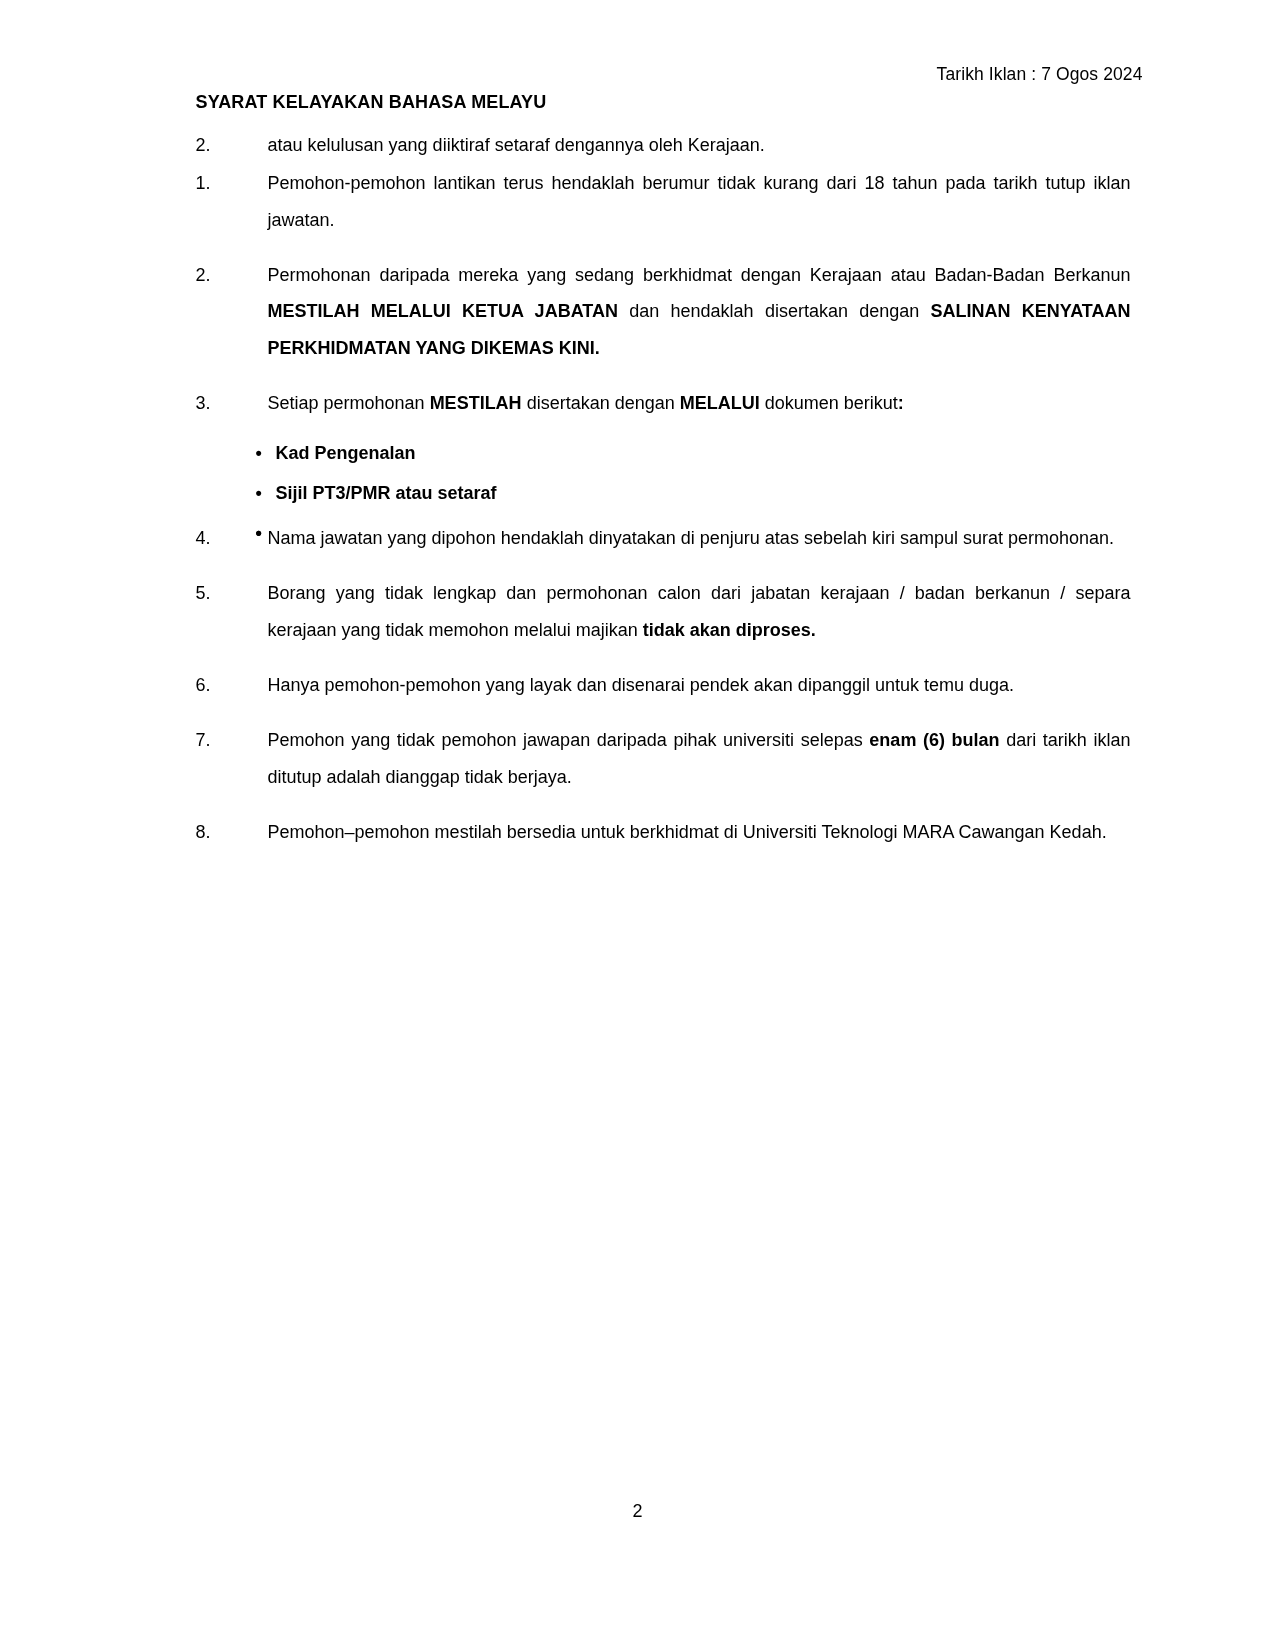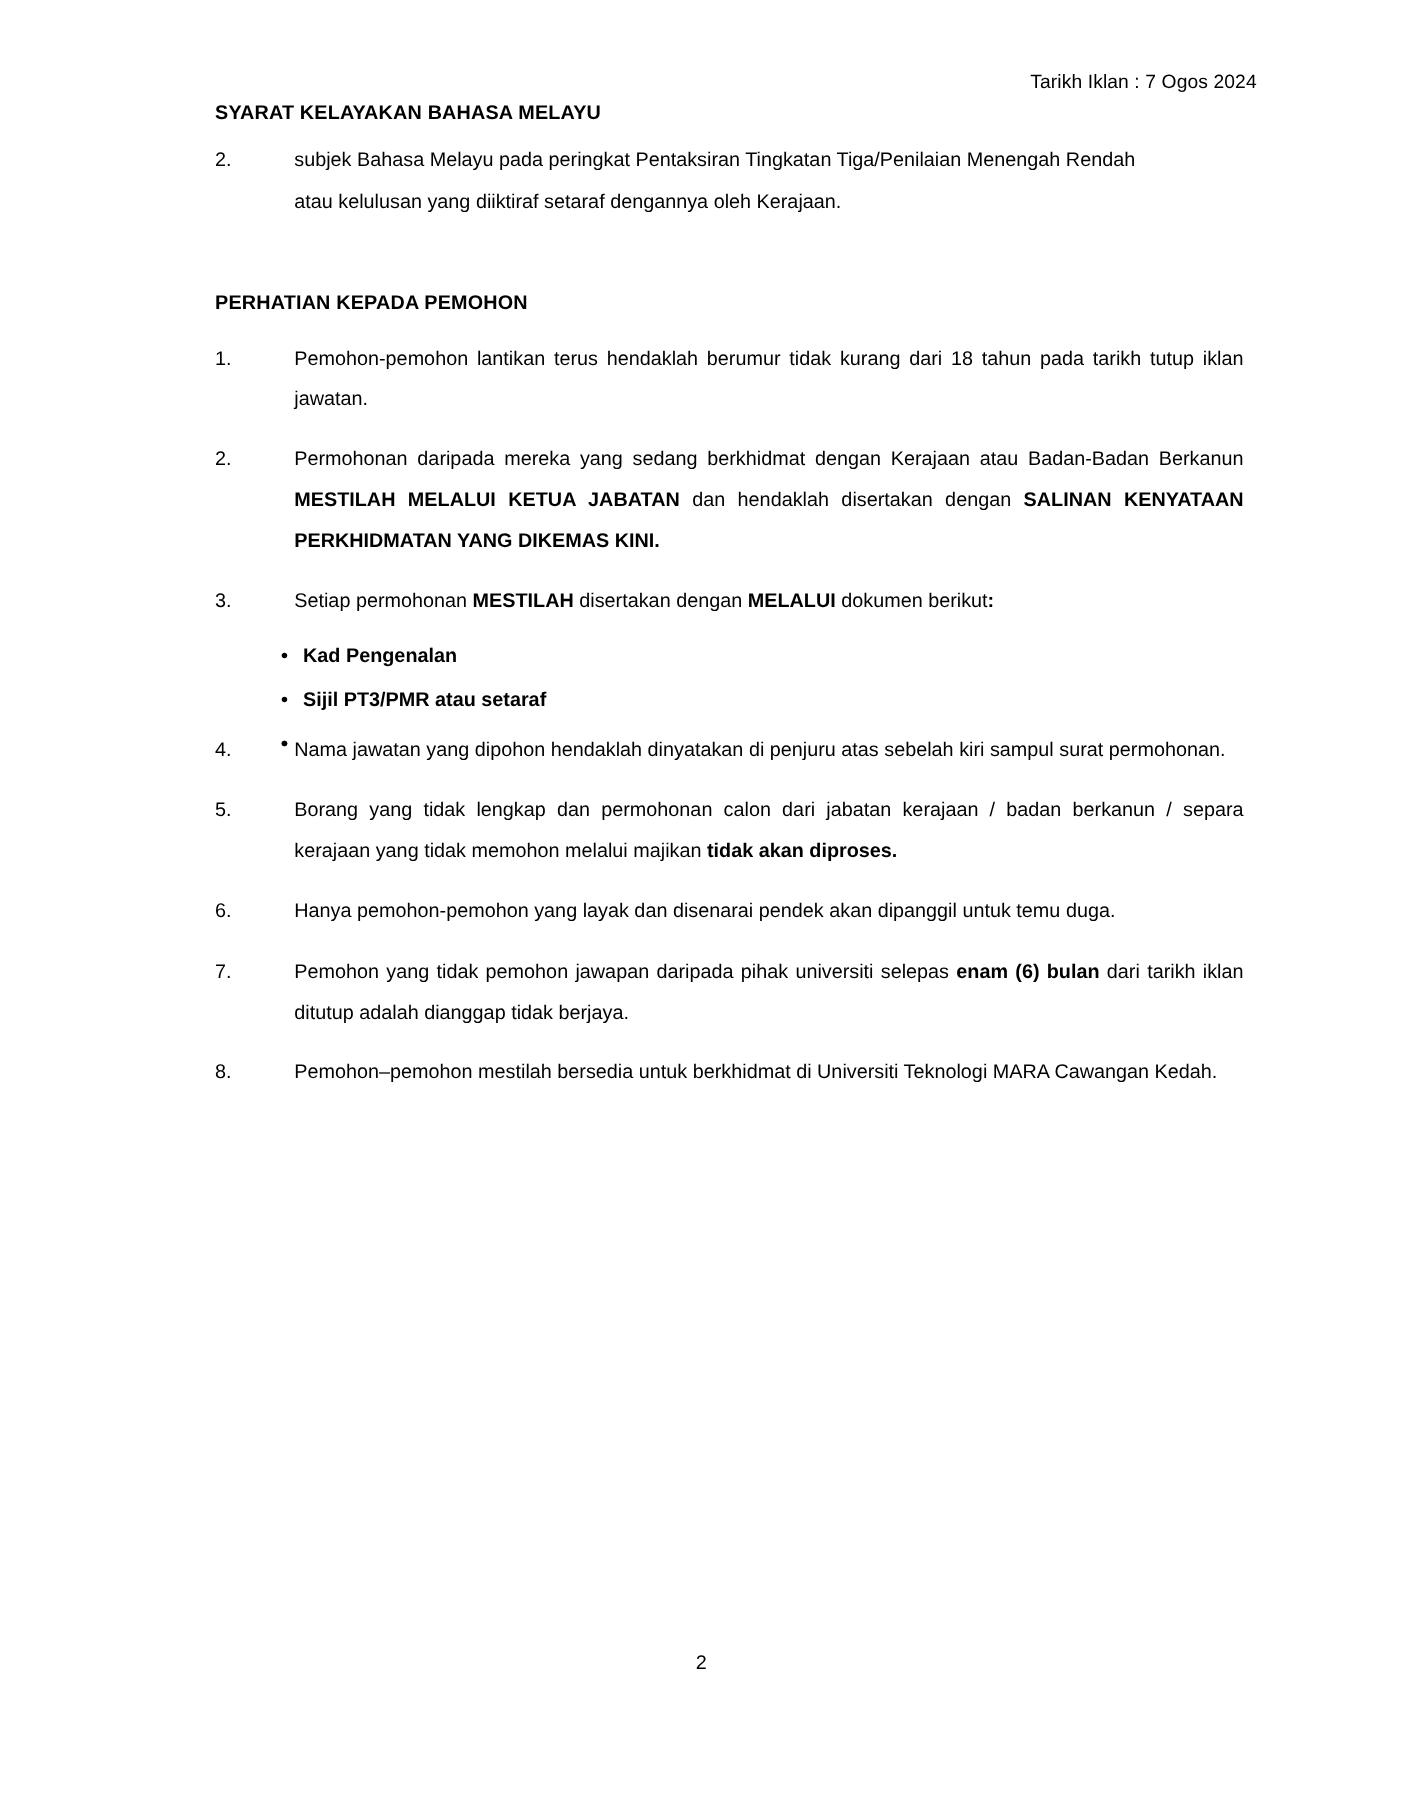--- a/index.html
+++ b/index.html
@@ -99,27 +99,25 @@
   <div class="doc-header">Tarikh Iklan : 7 Ogos 2024</div>
 
   <div class="content">
 
     <h2 class="section-title">SYARAT KELAYAKAN BAHASA MELAYU</h2>
 
     <div class="block-a">
       <div class="num-item">
         <div class="num">2.</div>
         <div class="body">
-          <div>subjek Bahasa Melayu pada peringkat Pentaksiran Tingkatan Tiga/Penilaian Menengah Rendah</div>
           <div>atau kelulusan yang diiktiraf setaraf dengannya oleh Kerajaan.</div>
         </div>
       </div>
     </div>
 
-    <h2 class="section-title second">PERHATIAN KEPADA PEMOHON</h2>
 
     <div class="num-item just">
       <div class="num">1.</div>
       <div class="body">Pemohon-pemohon lantikan terus hendaklah berumur tidak kurang dari 18 tahun pada tarikh tutup iklan jawatan.</div>
     </div>
 
     <div class="num-item just">
       <div class="num">2.</div>
       <div class="body"><span>Permohonan daripada mereka yang sedang berkhidmat dengan Kerajaan atau Badan-Badan Berkanun </span><b>MESTILAH MELALUI KETUA JABATAN</b><span> dan hendaklah disertakan dengan </span><b>SALINAN KENYATAAN PERKHIDMATAN YANG DIKEMAS KINI.</b></div>
     </div>

